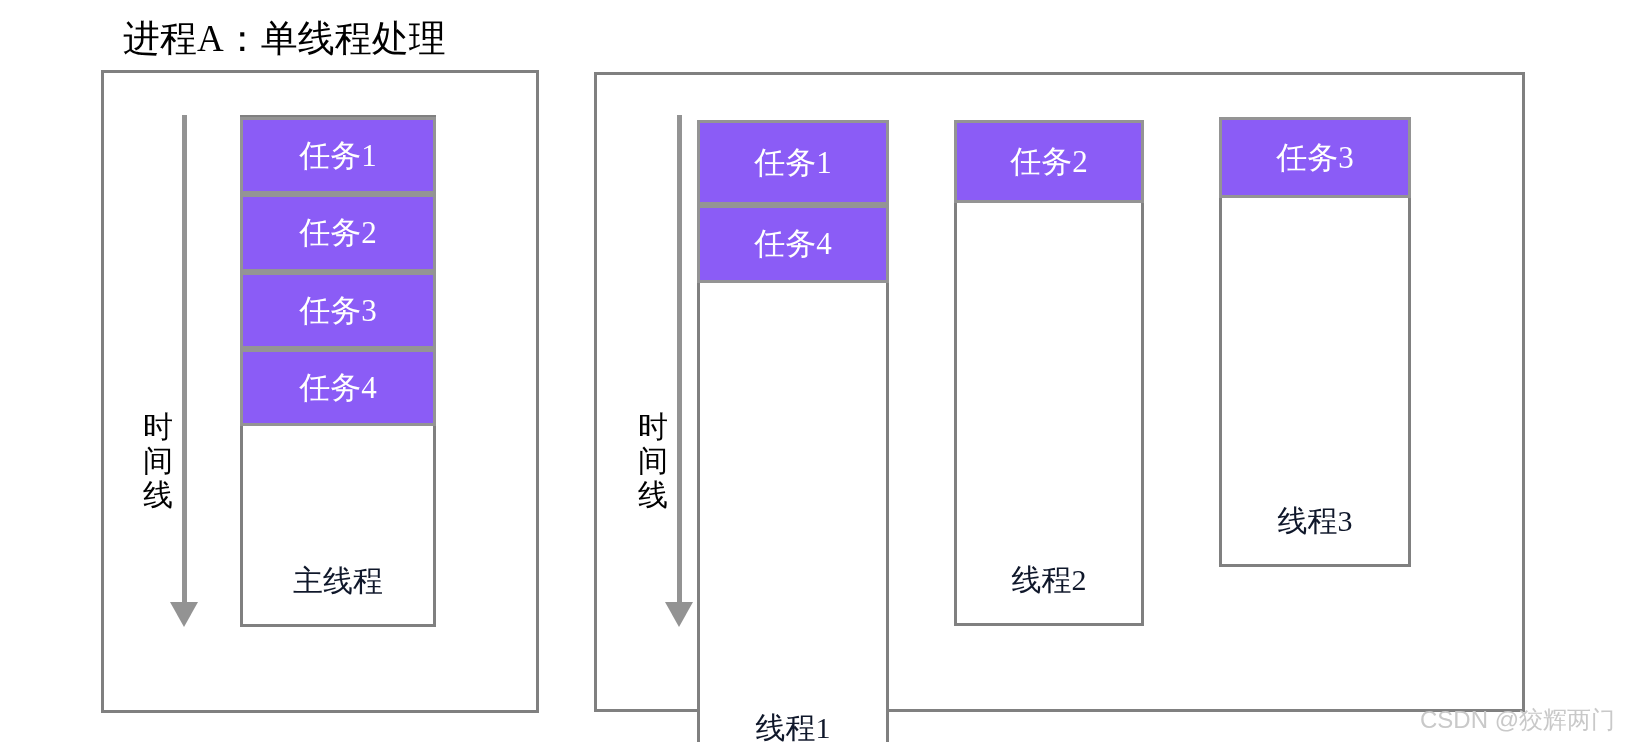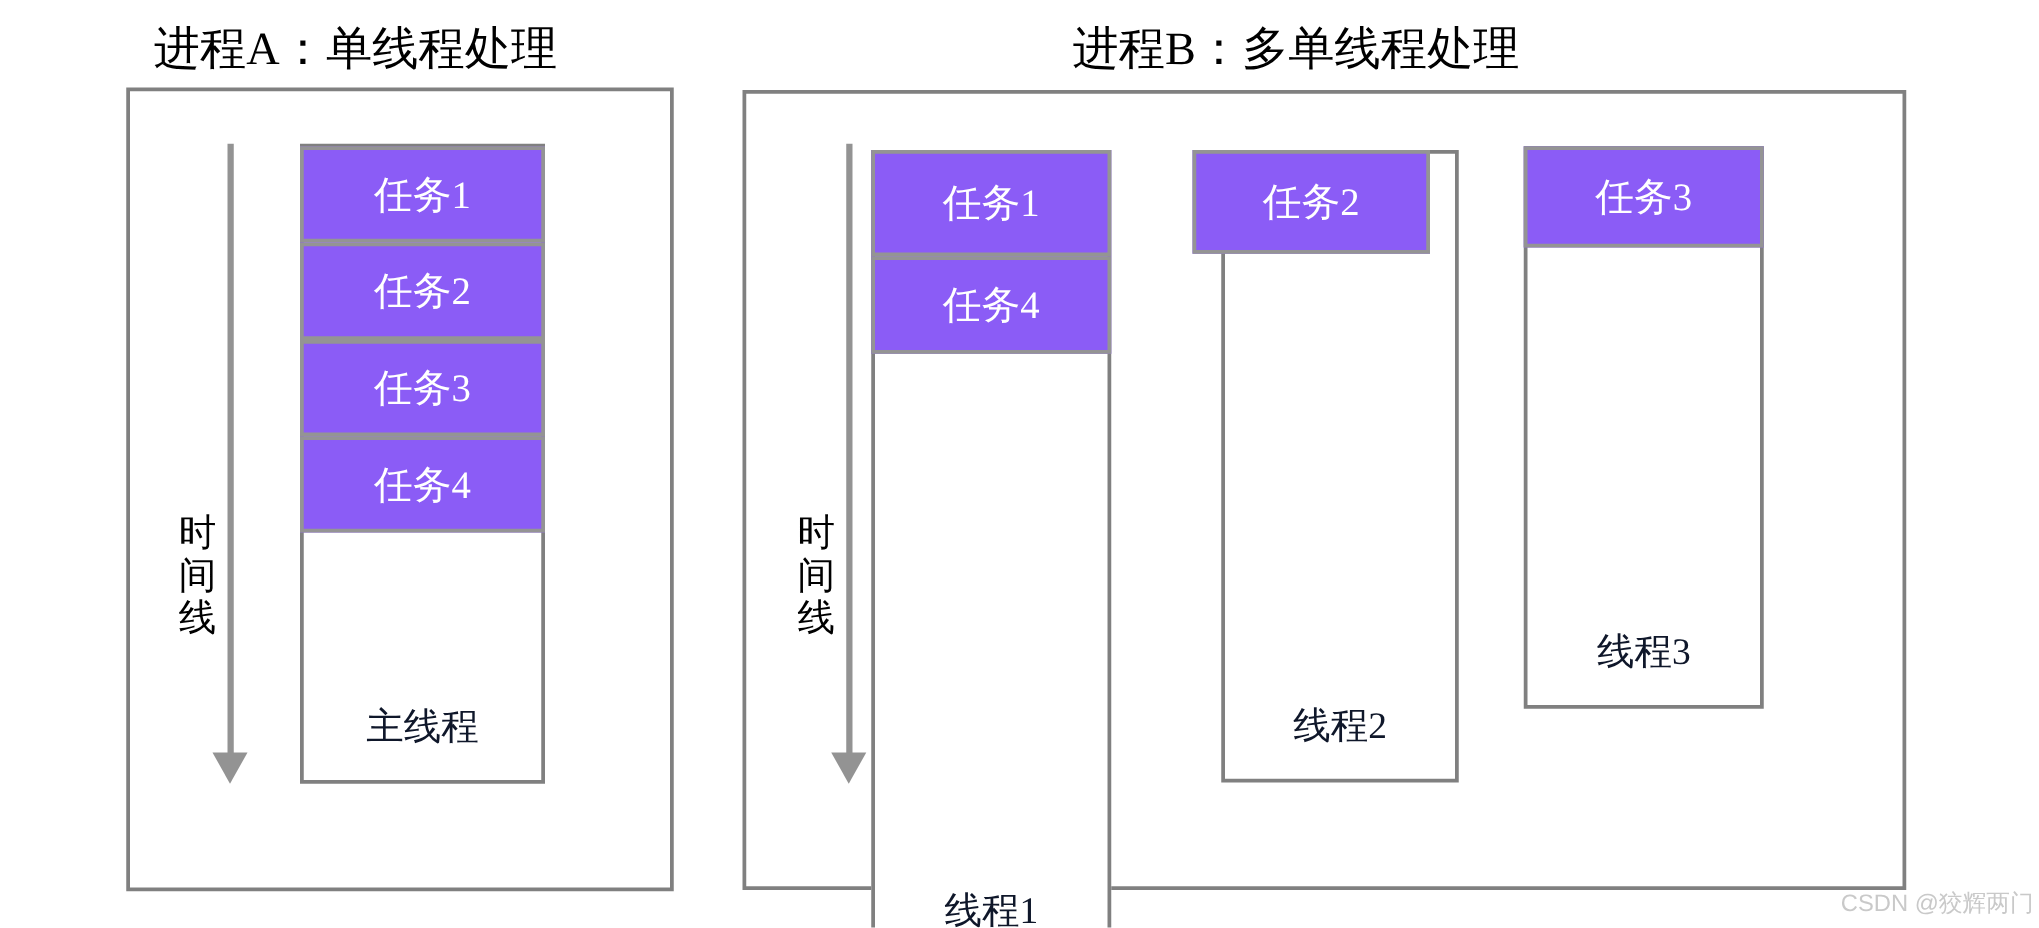--- a/index.html
+++ b/index.html
@@ -103,21 +103,21 @@
     font-size: 30px;
     color: #0f172a;
     font-family: "Liberation Serif", "DejaVu Serif", serif;
   }
 
   
   #thread-main { left: 240px; top: 115px; width: 196px; height: 512px; }
 
   
   #thread-1 { left: 697px; top: 120px; width: 192px; height: 654px; }
-  #thread-2 { left: 954px; top: 120px; width: 190px; height: 506px; margin-left: 23px; }
+  #thread-2 { left: 954px; top: 120px; width: 190px; height: 506px; }
   #thread-3 { left: 1219px; top: 117px; width: 192px; height: 450px; }
 
   
   .task {
     position: absolute;
     background: #8b5cf6;
     border: 3px solid #949494;
     box-sizing: border-box;
     color: #ffffff;
     font-size: 31px;
@@ -135,23 +135,23 @@
 
   
   #task-b1 { left: 697px; top: 120px; width: 192px; height: 85px; }
   #task-b4 { left: 697px; top: 205px; width: 192px; height: 78px; }
   #task-b2 { left: 954px; top: 120px; width: 190px; height: 83px; }
   #task-b3 { left: 1219px; top: 117px; width: 192px; height: 81px; }
 
   
   #watermark {
     position: absolute;
-    right: 4px;
+    right: 16px;
     bottom: 6px;
-    font-size: 19px;
+    font-size: 24px;
     color: #c9c9c9;
     font-family: "Liberation Sans", "DejaVu Sans", sans-serif;
     white-space: nowrap;
   }
 </style>
 </head>
 <body>
 
 <div class="canvas">
 
@@ -171,21 +171,20 @@
 
   <div class="thread" id="thread-main">
     <div class="thread-label">主线程</div>
   </div>
 
   <div class="task" id="task-a1">任务1</div>
   <div class="task" id="task-a2">任务2</div>
   <div class="task" id="task-a3">任务3</div>
   <div class="task" id="task-a4">任务4</div>
 
-  <div class="panel-title" id="title-b">进程B：多单线程处理</div>
 
   <div class="process-frame" id="frame-b"></div>
 
   <div class="timeline" id="timeline-b">
     <div class="timeline-arrow"></div>
     <div class="timeline-head"></div>
     <div class="timeline-label">
       <span>时</span>
       <span>间</span>
       <span>线</span>

